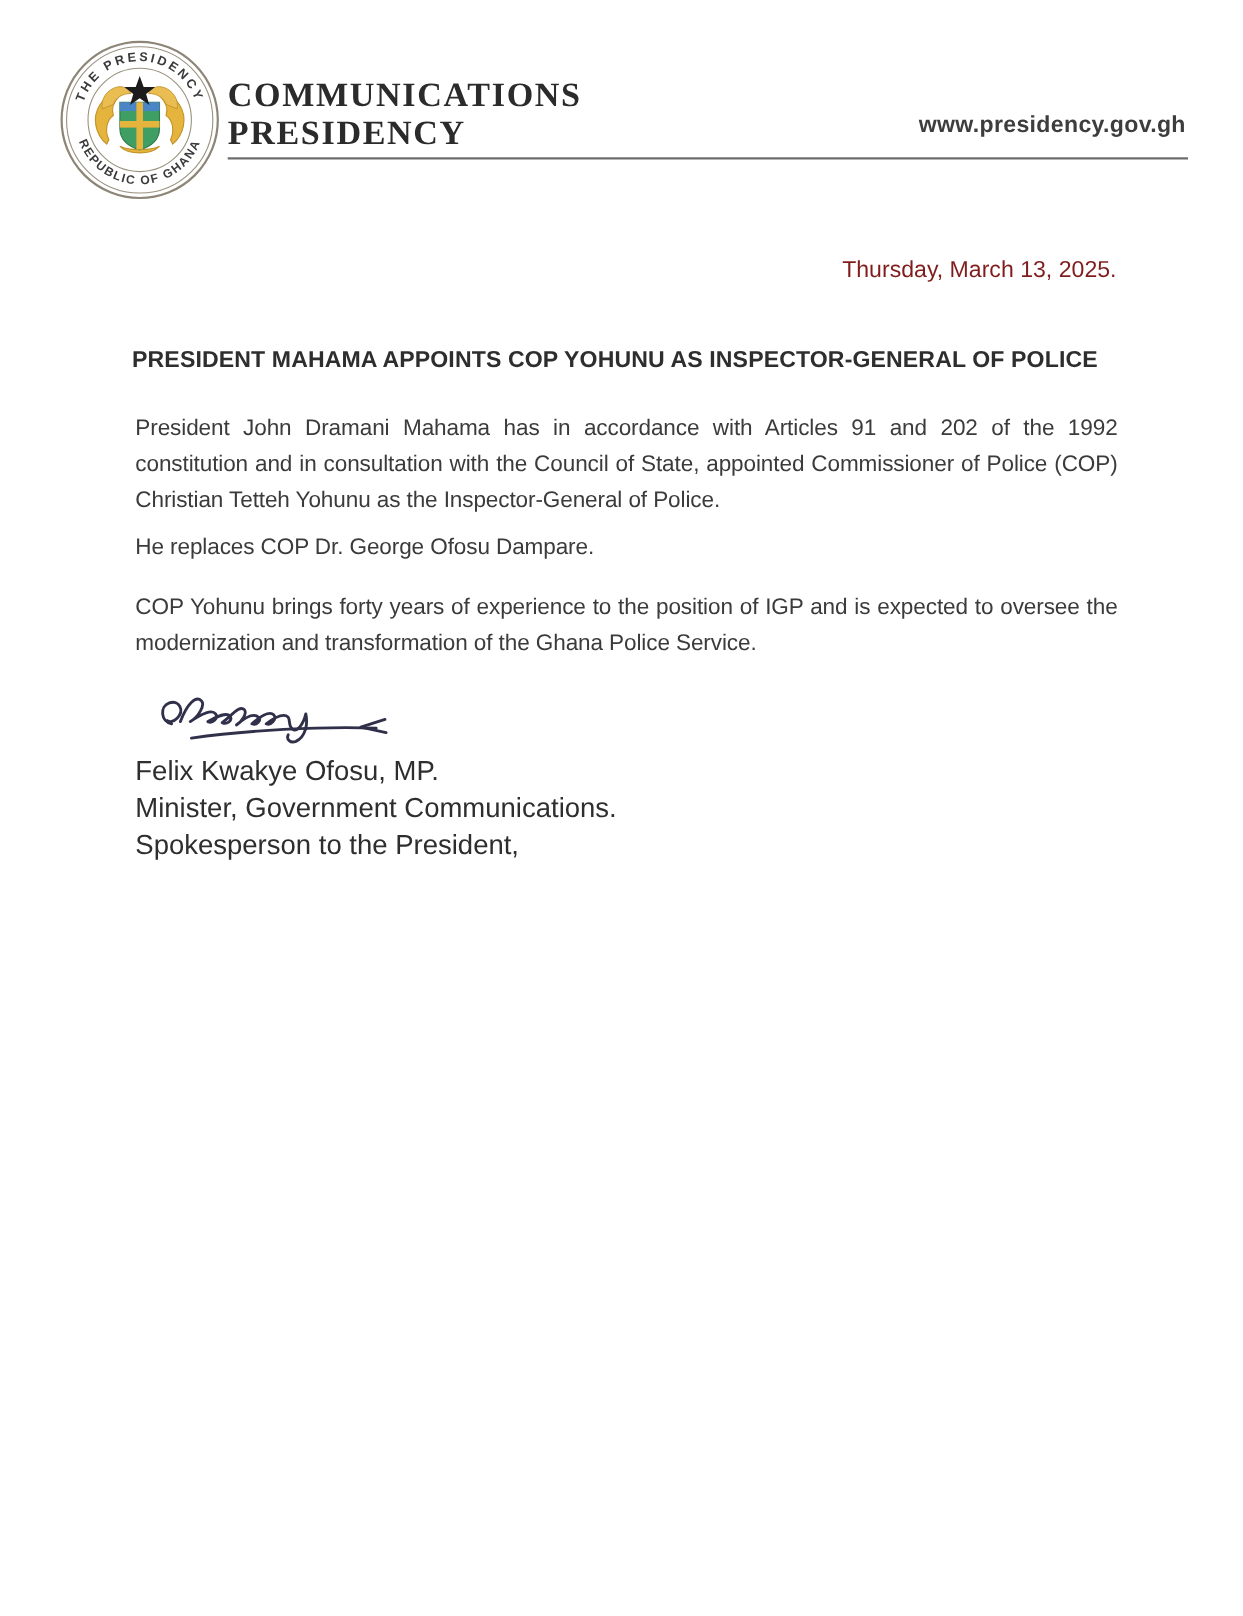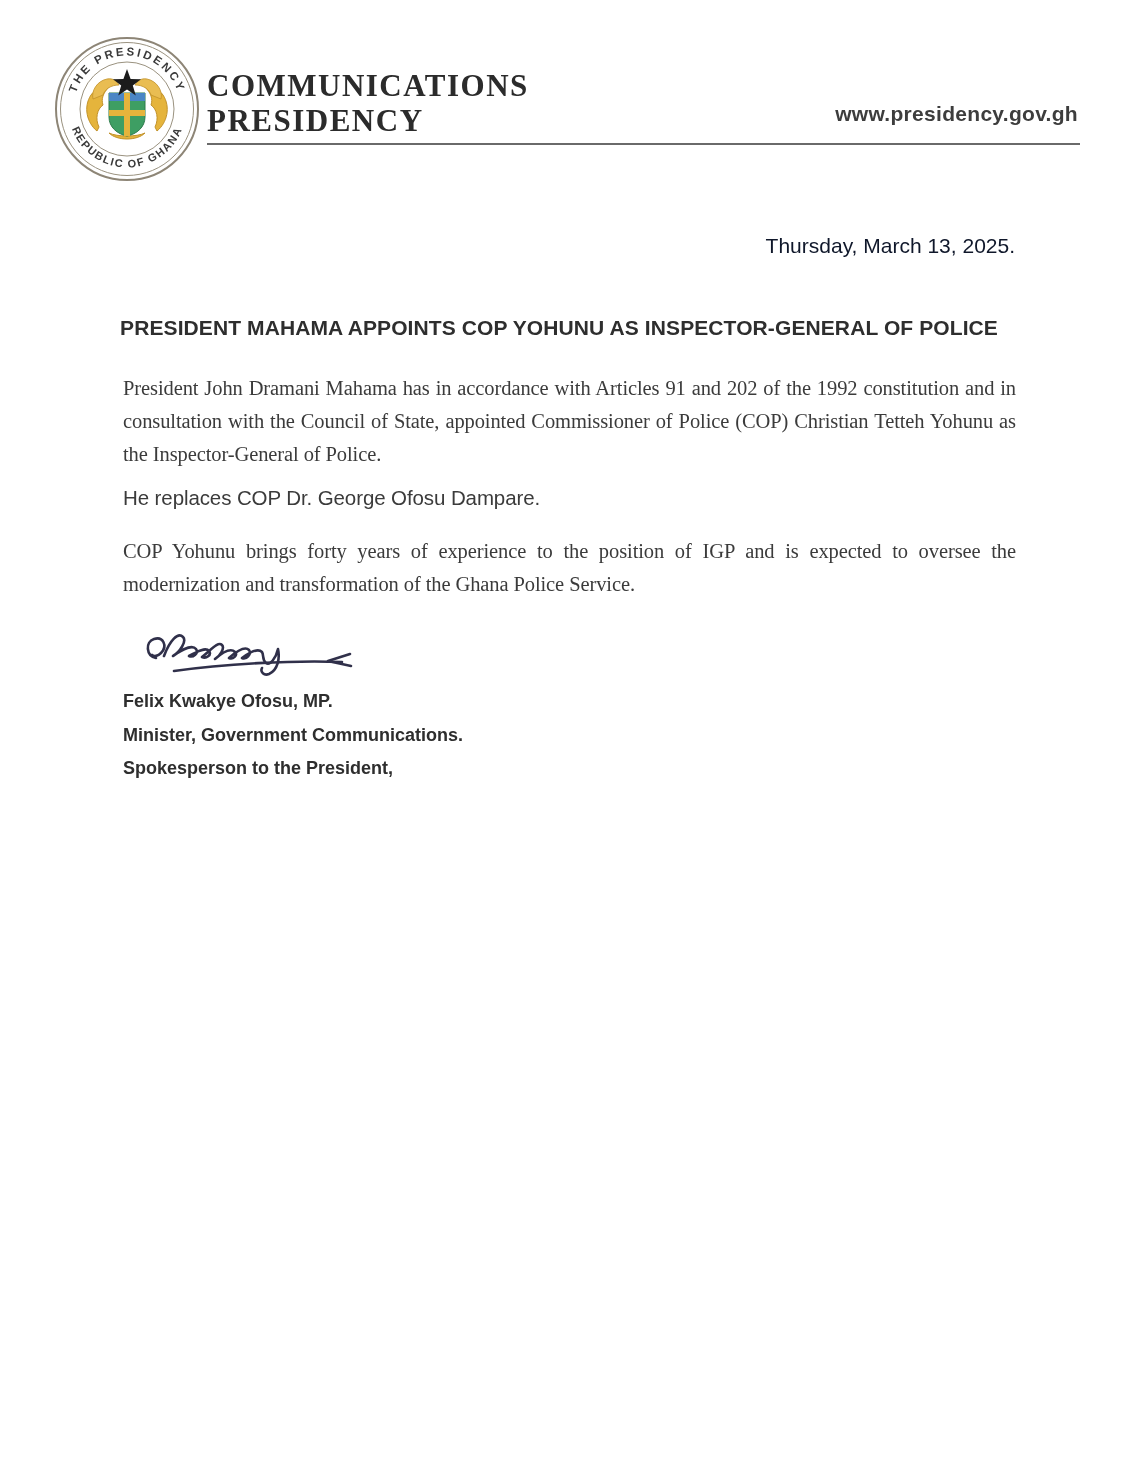--- a/index.html
+++ b/index.html
@@ -23,40 +23,40 @@
     position:absolute;left:207px;top:143px;
     width:873px;height:2px;background:#6a6a6a;
   }
   .website{
     position:absolute;right:52px;top:102px;
     font-size:21px;color:#3d3d3d;letter-spacing:0.3px;font-weight:bold;
   }
   
   .date{
     position:absolute;left:123px;top:234px;width:892px;
-    text-align:right;font-size:21px;color:#0f172a;
+    text-align:right;font-size:21px;color:#7f1d1d;
   }
   .doc-title{
     position:absolute;left:113px;top:316px;width:892px;
     text-align:center;font-weight:700;font-size:21px;
     color:#2e2e2e;letter-spacing:0.1px;
   }
   .para{
     position:absolute;left:123px;width:893px;
     font-size:20.5px;line-height:33px;color:#3b3b3b;
     letter-spacing:-0.1px;
   }
-  .para.justify{text-align:justify;font-family:Liberation Serif, serif;}
+  .para.justify{text-align:justify;}
   .p1{top:372px;}
   .p2{top:481px;}
   .p3{top:535px;}
   .signature{position:absolute;left:138px;top:618px;width:230px;height:64px;}
   .signoff{
     position:absolute;left:123px;top:685px;
-    font-weight:700;font-size:18px;line-height:33.5px;color:#2e2e2e;
+    font-weight:400;font-size:25px;line-height:33.5px;color:#2e2e2e;
   }
 </style>
 </head>
 <body>
 
 <div class="page">
 
   <div class="seal">
     <svg viewBox="0 0 148 148" width="148" height="148">
 

